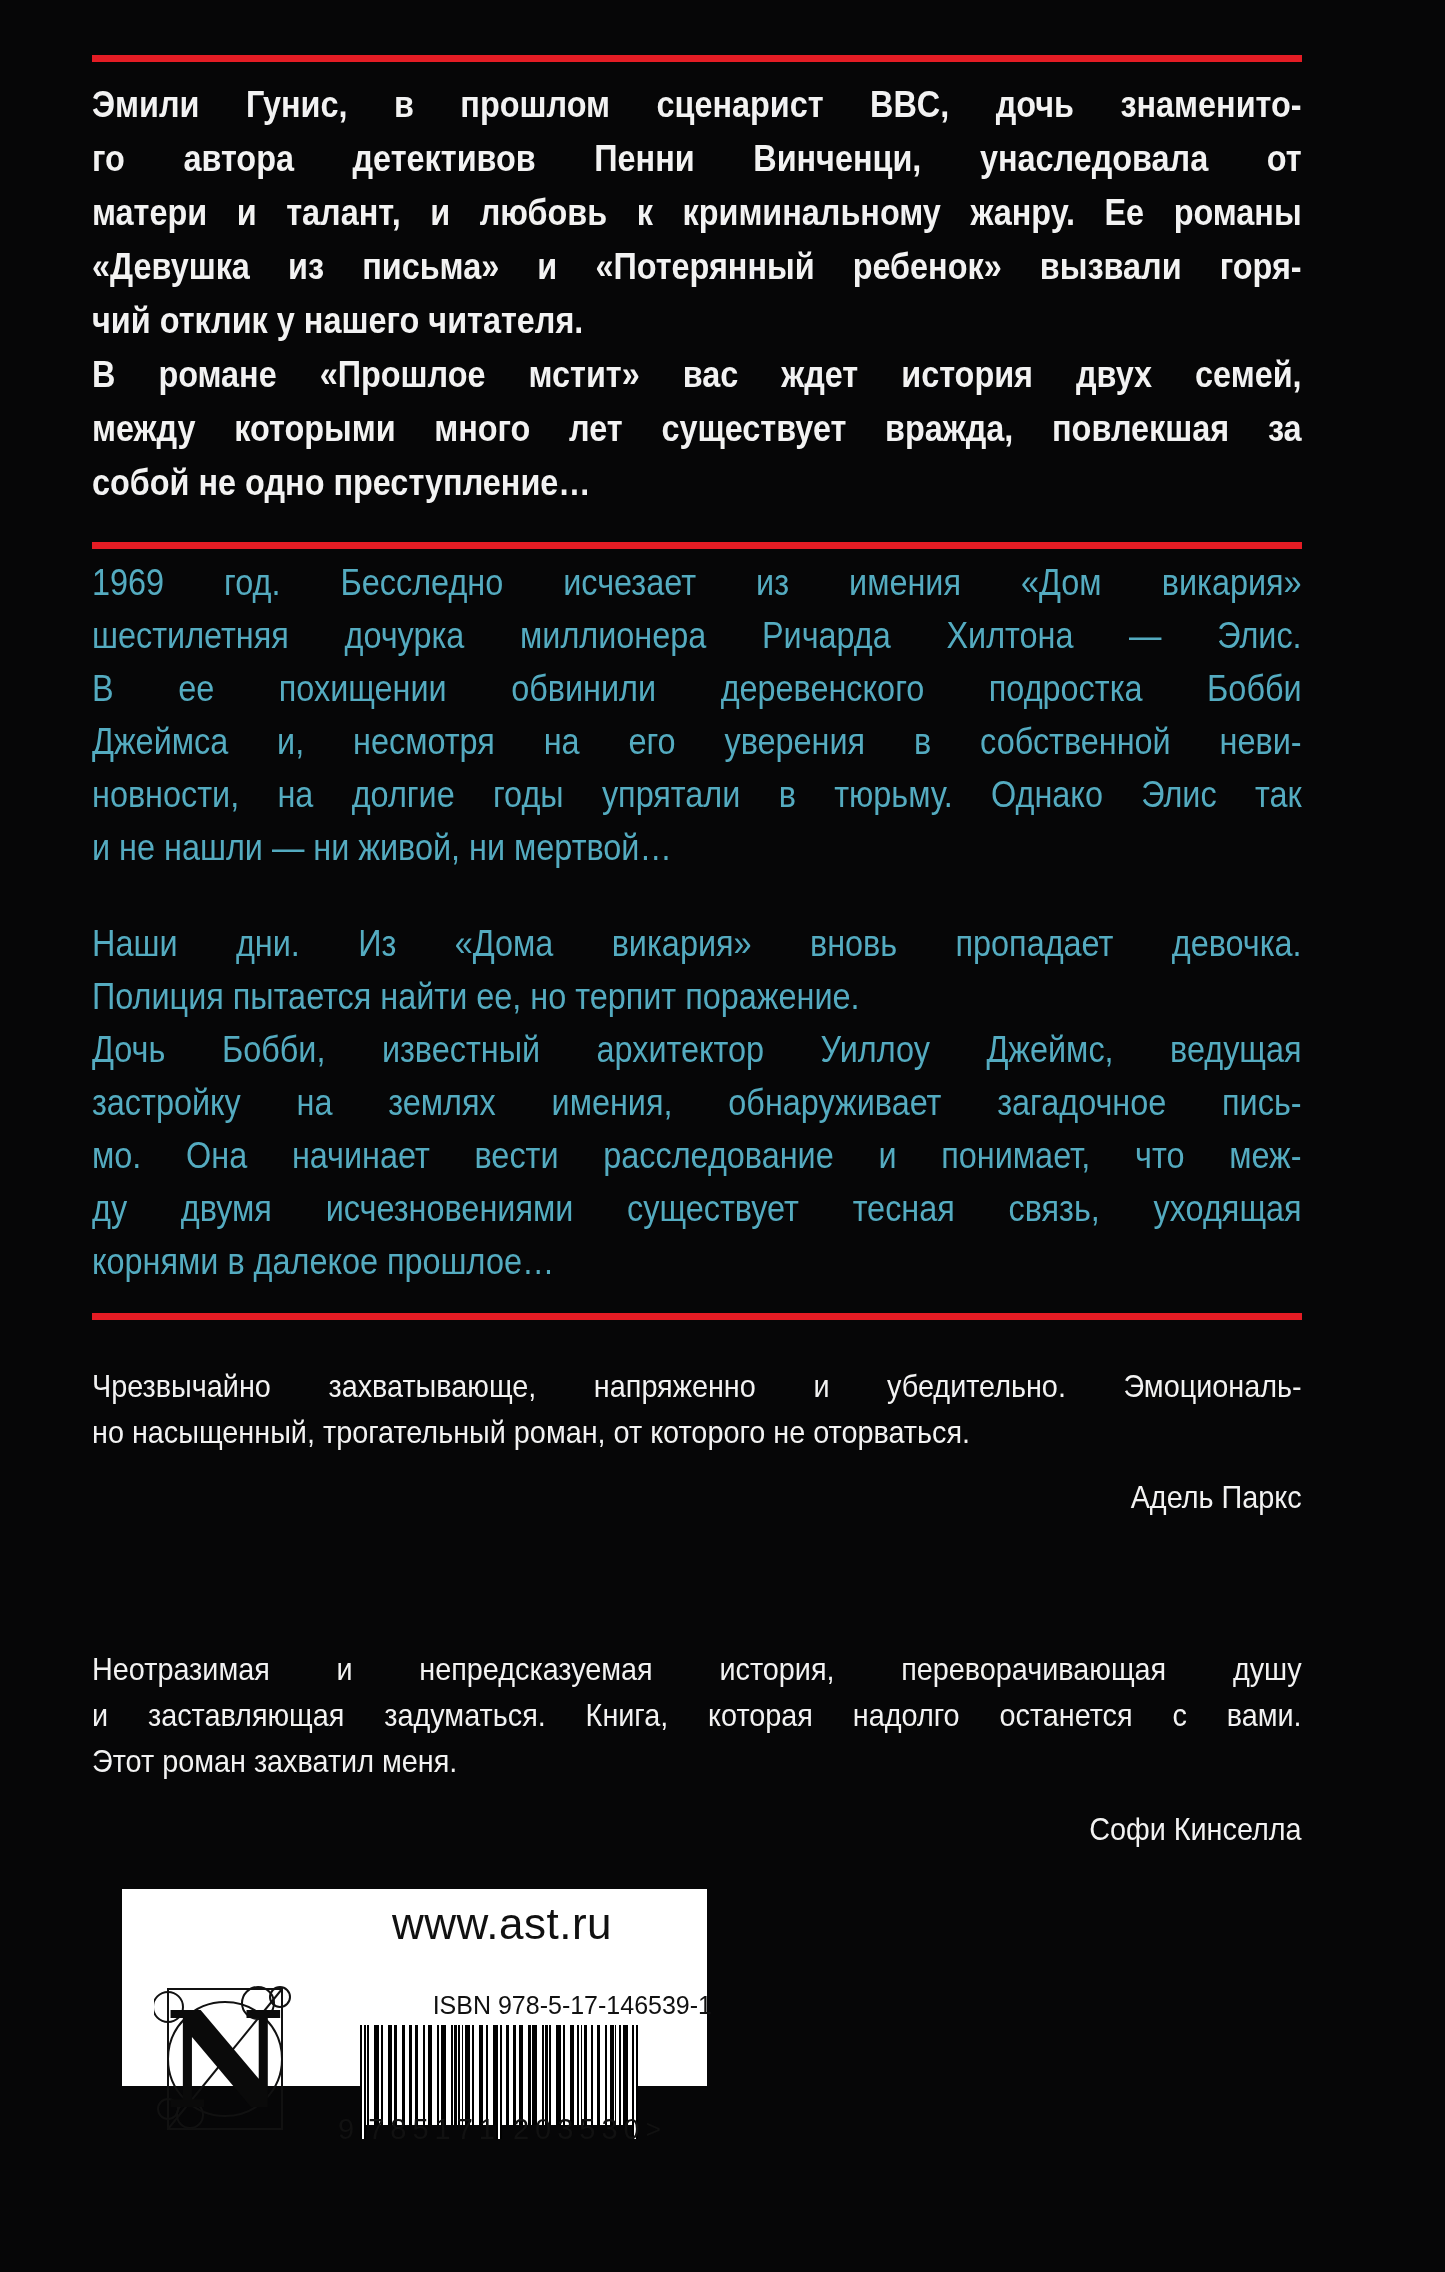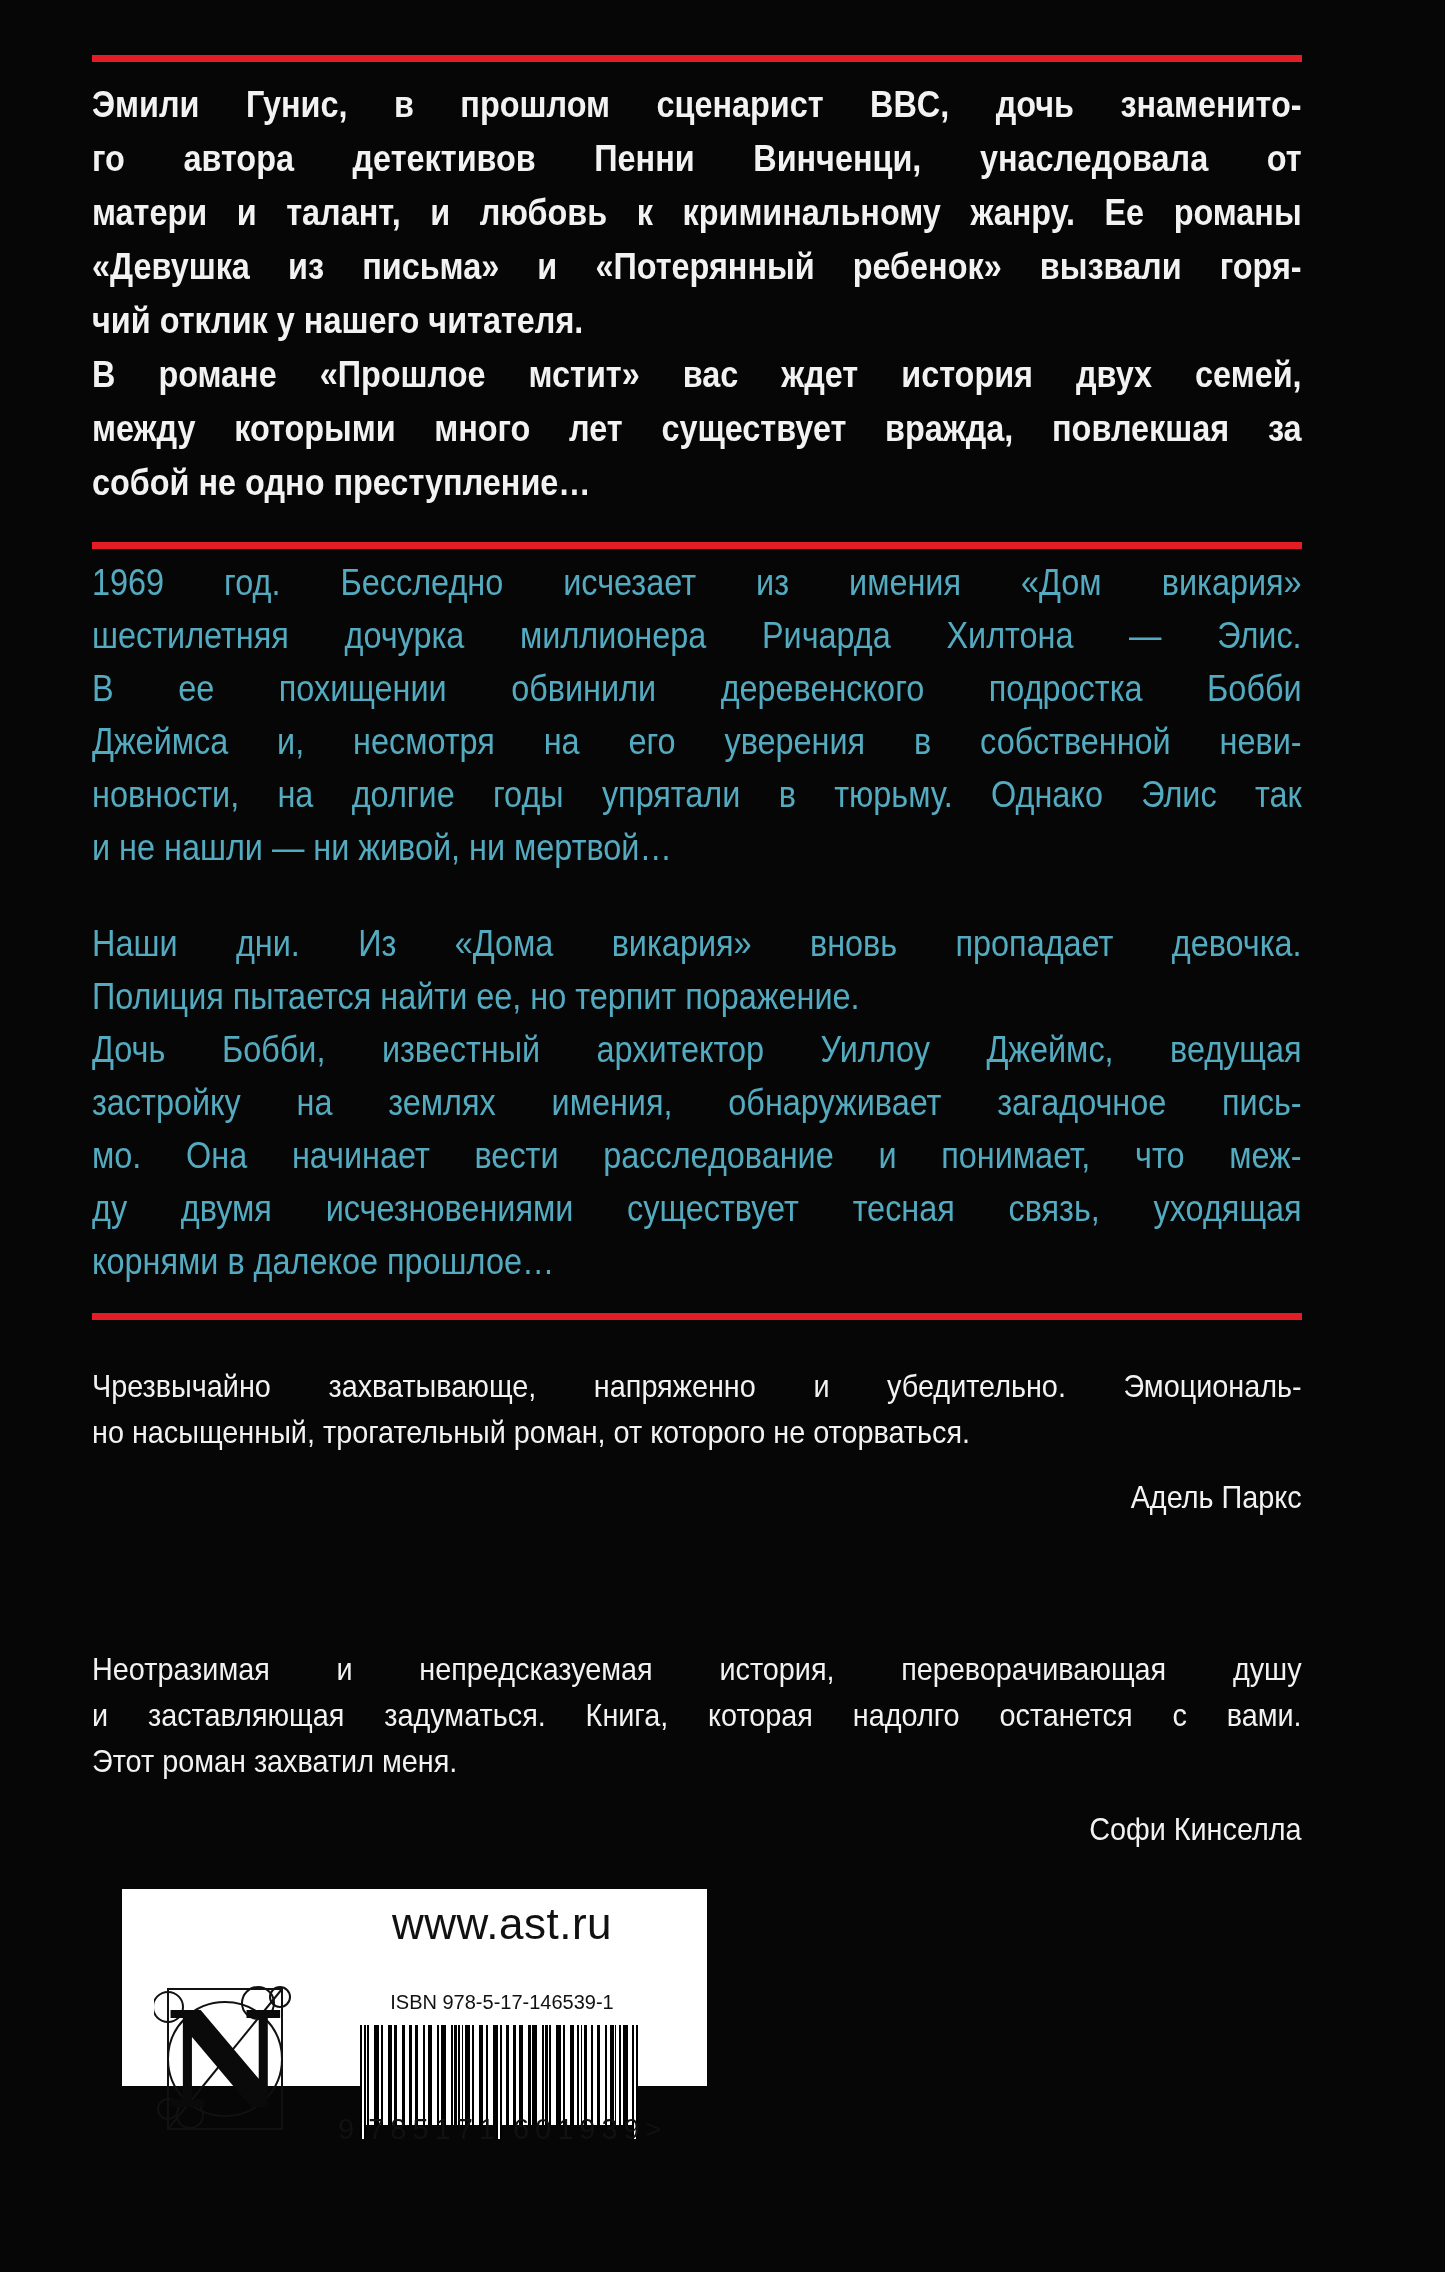--- a/index.html
+++ b/index.html
@@ -36,21 +36,21 @@
   .attr1{top:1477px;}
   .attr2{top:1809px;}
 
   .line{text-align:justify;text-align-last:justify;white-space:normal;}
   .line.last{text-align-last:left;}
 
   
   .panel{position:absolute;left:122px;top:1889px;width:585px;height:197px;background:var(--panel-bg);color:var(--panel-fg);}
   .site{position:absolute;left:170px;top:10px;width:420px;text-align:center;font-size:44px;letter-spacing:0.5px;}
   .logo{position:absolute;left:32px;top:96px;width:142px;height:148px;}
-  .isbn{position:absolute;left:170px;top:102px;width:420px;text-align:center;font-size:20px;}
+  .isbn{position:absolute;left:170px;top:102px;width:420px;text-align:right;font-size:25px;}
   .barcode{position:absolute;left:216px;top:136px;width:300px;height:120px;}
   .bars{
     position:absolute;left:22px;top:0;width:278px;height:100px;background-color:var(--panel-bg);
     background-image:
       repeating-linear-gradient(90deg,#000 0 2px,transparent 2px 7px),
       repeating-linear-gradient(90deg,transparent 0 3px,#000 3px 6px,transparent 6px 13px),
       repeating-linear-gradient(90deg,#000 0 1px,transparent 1px 17px);
   }
   .guard{position:absolute;top:0;width:6px;height:114px;
     background:linear-gradient(90deg,#000 0 2px,var(--panel-bg) 2px 4px,#000 4px 6px);}
@@ -143,17 +143,17 @@
   <div class="isbn">ISBN 978-5-17-146539-1</div>
 
   <div class="barcode">
     <div class="bars"></div>
     <div class="guard g-left"></div>
     <div class="guard g-mid"></div>
     <div class="guard g-right"></div>
     <div class="digits">
       <span class="lead">9</span>
       <span class="grp">785171</span>
-      <span class="grp">601939</span>
+      <span class="grp">203530</span>
       <span class="trail">&gt;</span>
     </div>
   </div>
 </div>
 
 </body></html>

